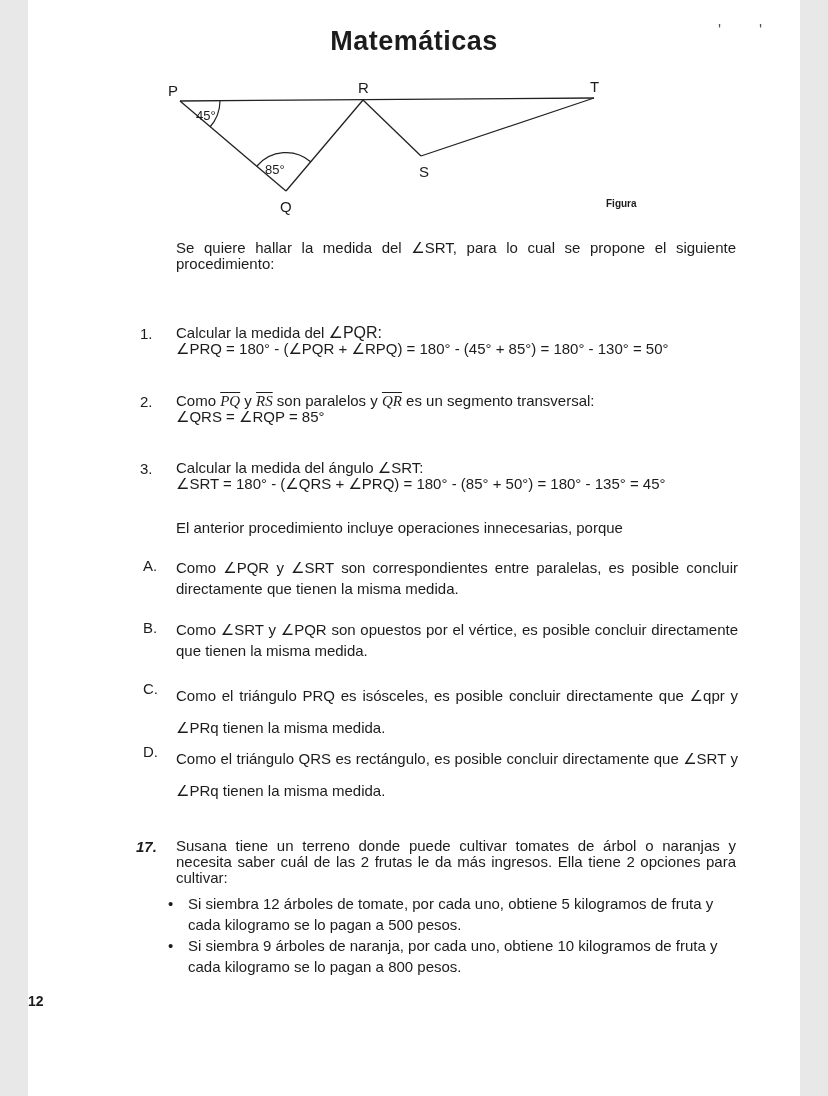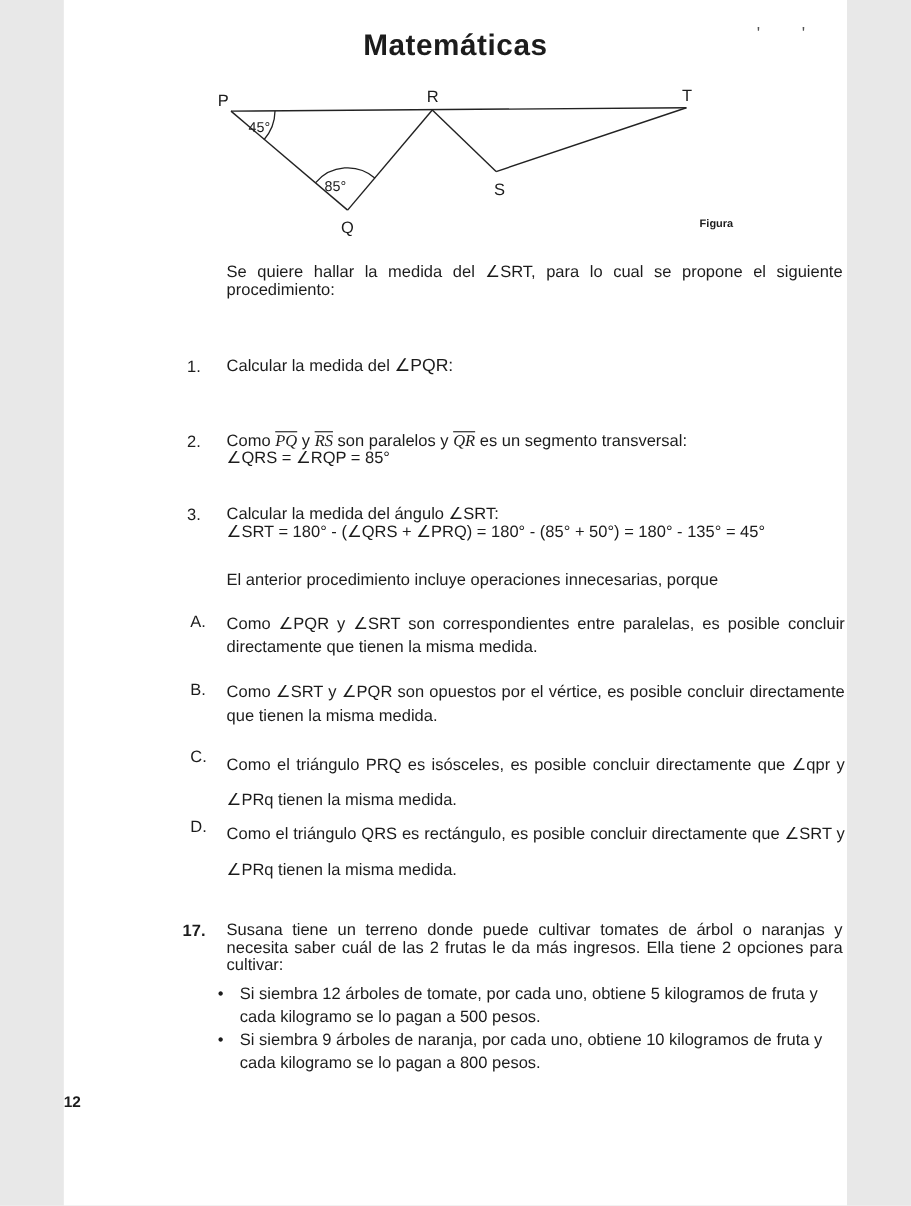--- a/index.html
+++ b/index.html
@@ -1,18 +1,18 @@
 <!DOCTYPE html>
 <html><head>
 <meta charset="utf-8">
 <style>
   html,body{margin:0;padding:0;background:#e8e8e8;}
   .page{
     position:relative;
-    width:712px;height:1096px;
+    width:772px;height:1096px;
     background:#ffffff;
     margin:0 auto;
     font-family:"Liberation Sans", sans-serif;
     color:#1c1c1c;
     overflow:hidden;
   }
   .title{
     position:absolute;top:26px;left:0;width:100%;
     text-align:center;font-size:27px;font-weight:bold;
     letter-spacing:0.5px;
@@ -21,21 +21,21 @@
   .scan-marks span{margin-left:38px;}
   .figure-wrap{position:absolute;left:130px;top:78px;}
   .figure-caption{
     position:absolute;left:578px;top:198px;
     font-weight:bold;font-size:10px;
   }
   svg text{font-family:"Liberation Sans", sans-serif;fill:#1c1c1c;}
   .block{position:absolute;left:0;width:828px;}
   .marker{position:absolute;left:112px;font-size:15px;}
   .marker-letter{position:absolute;left:115px;font-size:15px;}
-  .marker-bold{position:absolute;left:108px;font-size:15px;font-weight:bold;}
+  .marker-bold{position:absolute;left:108px;font-size:15px;font-weight:bold;font-style:italic;}
   .content{
     position:absolute;left:148px;width:560px;
     font-size:15px;line-height:16px;text-align:justify;
   }
   .content .line{margin:0;}
   .formula{margin-top:6px;text-align:left;}
   .big{font-size:16px;}
   .seg{
     text-decoration:overline;
     font-style:italic;
@@ -93,20 +93,21 @@
   <div class="figure-caption">Figura</div>
 
   <div class="block" style="top:240px">
     <div class="content">Se quiere hallar la medida del ∠SRT, para lo cual se propone el siguiente procedimiento:</div>
   </div>
 
   <div class="block" style="top:325px">
     <span class="marker">1.</span>
     <div class="content">
       <div class="line"><span>Calcular la medida del </span><span class="big">∠PQR:</span></div>
+      <div class="line formula">∠PRQ = 180° - (∠PQR + ∠RPQ) = 180° - (45° + 85°) = 180° - 130° = 50°</div>
     </div>
   </div>
 
   <div class="block" style="top:393px">
     <span class="marker">2.</span>
     <div class="content">
       <div class="line"><span>Como </span><span class="seg">PQ</span><span> y </span><span class="seg">RS</span><span> son paralelos y </span><span class="seg">QR</span><span> es un segmento transversal:</span></div>
       <div class="line formula">∠QRS = ∠RQP = 85°</div>
     </div>
   </div>

